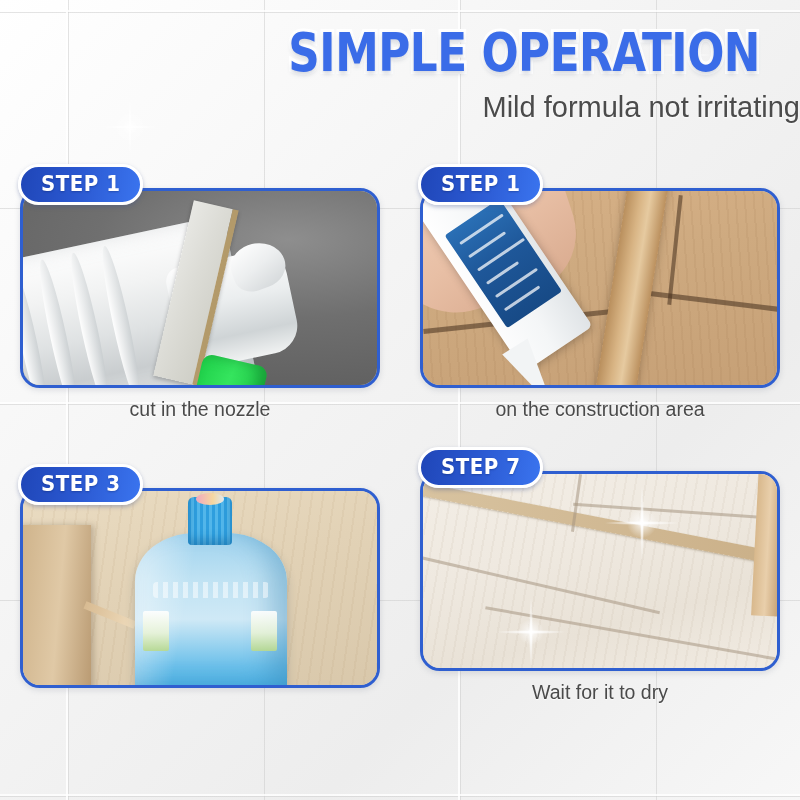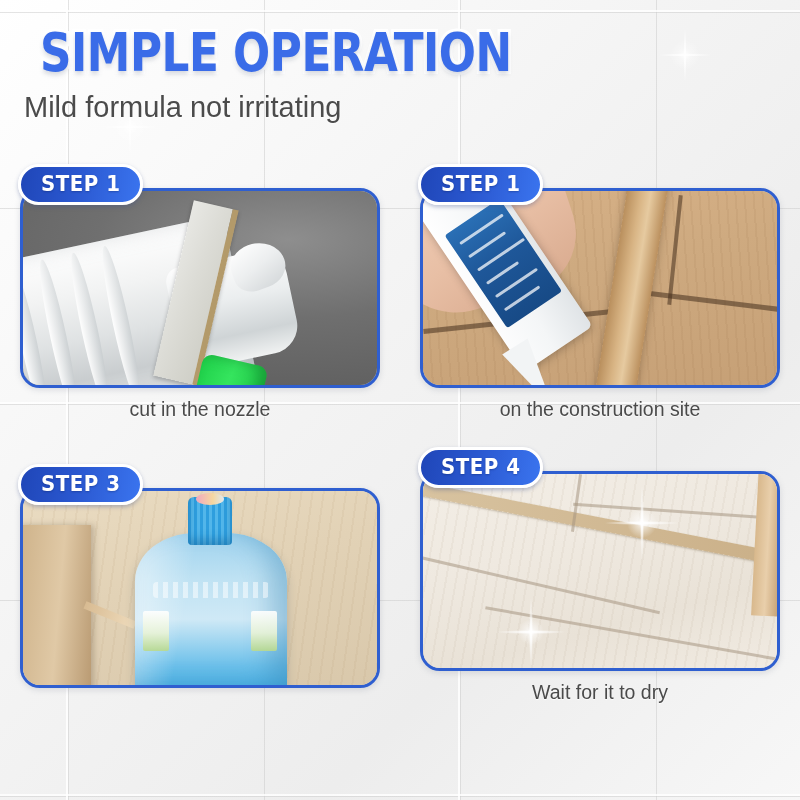--- a/index.html
+++ b/index.html
@@ -67,21 +67,21 @@
     border-radius: 50%;
     background: radial-gradient(closest-side, rgba(255,255,255,.95) 0%, rgba(255,255,255,.35) 40%, rgba(255,255,255,0) 100%);
   }
 
   
   .header {
     position: absolute;
     left: 0;
     top: 0;
     width: 800px;
-    text-align: left;
+    text-align: right;
   }
 
   .title {
     margin-top: 24px;
     font-family: "DejaVu Sans", sans-serif;
     font-size: 54px;
     line-height: 58px;
     font-weight: bold;
     font-stretch: condensed;
     letter-spacing: -0.5px;
@@ -502,21 +502,21 @@
                 <i style="top:46px; width:56px;"></i>
                 <i style="top:62px; width:38px;"></i>
                 <i style="top:78px; width:50px;"></i>
                 <i style="top:94px; width:42px;"></i>
               </div>
             </div>
             <div class="cone"></div>
           </div>
         </div>
         <div class="caption">
-          <div>on the construction site</div>
+          <div>on the construction area</div>
         </div>
       </div>
 
     </div>
 
     <div class="row" style="margin-top:22px;">
 
       <div class="step">
         <div class="badge">STEP 3</div>
         <div class="card">
@@ -525,21 +525,21 @@
             <div class="strip"></div>
             <div class="jug"></div>
             <div class="lbl" style="left:120px;"></div>
             <div class="lbl" style="left:228px;"></div>
             <div class="cap"></div>
           </div>
         </div>
       </div>
 
       <div class="step">
-        <div class="badge">STEP 4</div>
+        <div class="badge">STEP 7</div>
         <div class="card">
           <div class="photo p4">
             <div class="seam" style="left:-10px; top:46px;  width:400px; height:13px; transform:rotate(11deg);"></div>
             <div class="groove" style="left:150px; top:36px;  width:210px; height:3px;  transform:rotate(4deg);"></div>
             <div class="groove" style="left:-20px; top:108px; width:260px; height:3px;  transform:rotate(13deg);"></div>
             <div class="groove" style="left:60px;  top:160px; width:320px; height:3px;  transform:rotate(10deg);"></div>
             <div class="groove" style="left:152px; top:0;     width:3px;   height:58px; transform:rotate(8deg);"></div>
             <div class="trim"></div>
 
             <div class="ph-sparkle" style="left:180px; top:10px; width:78px; height:78px;">

